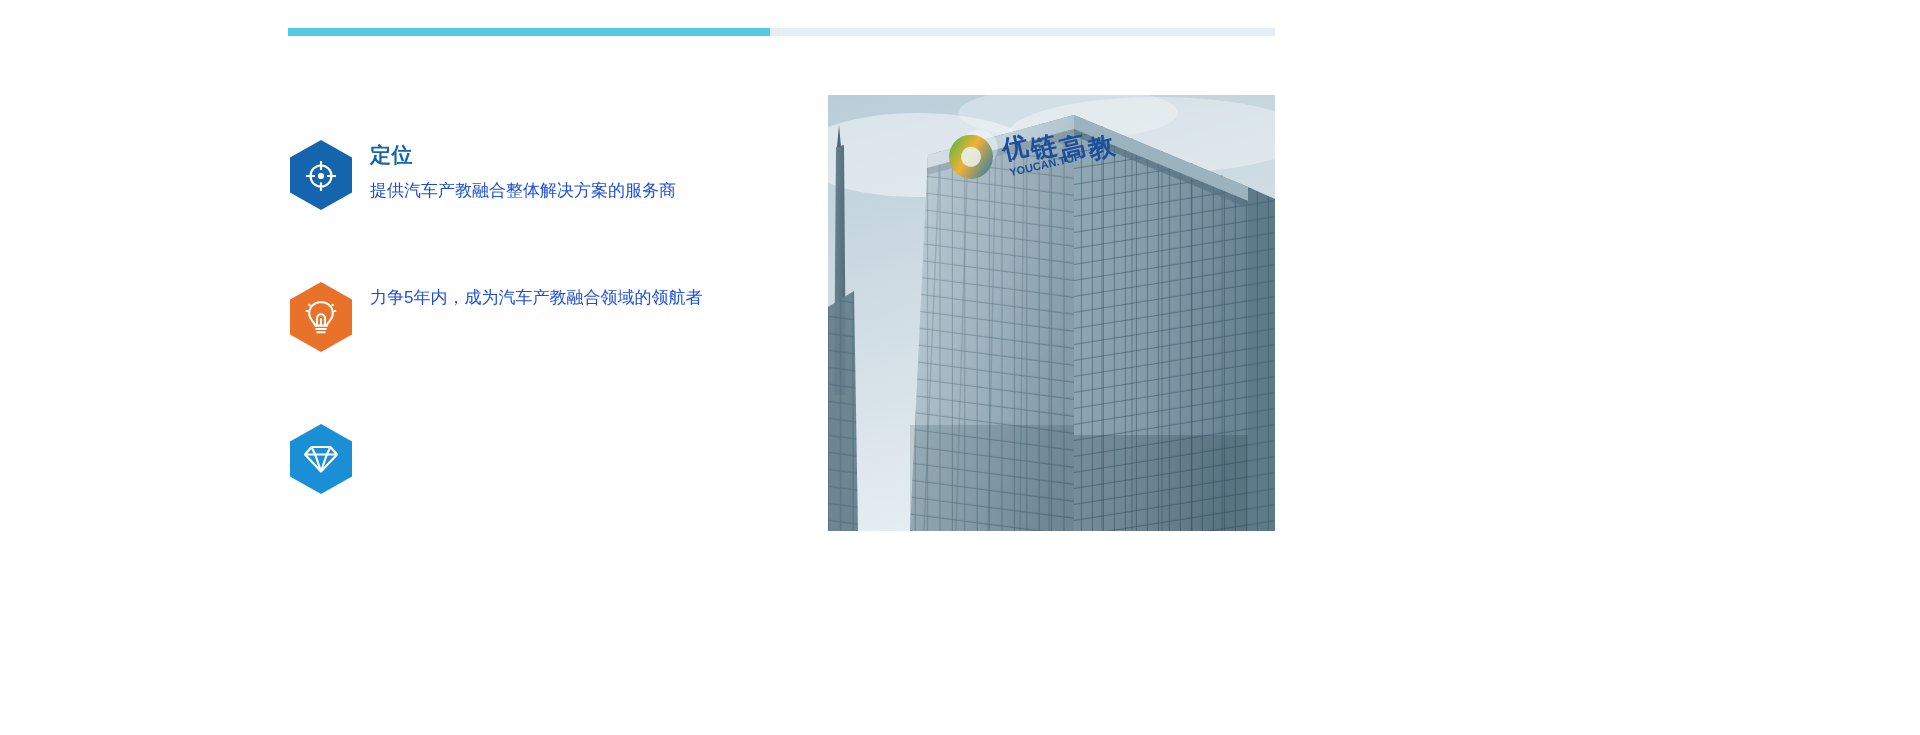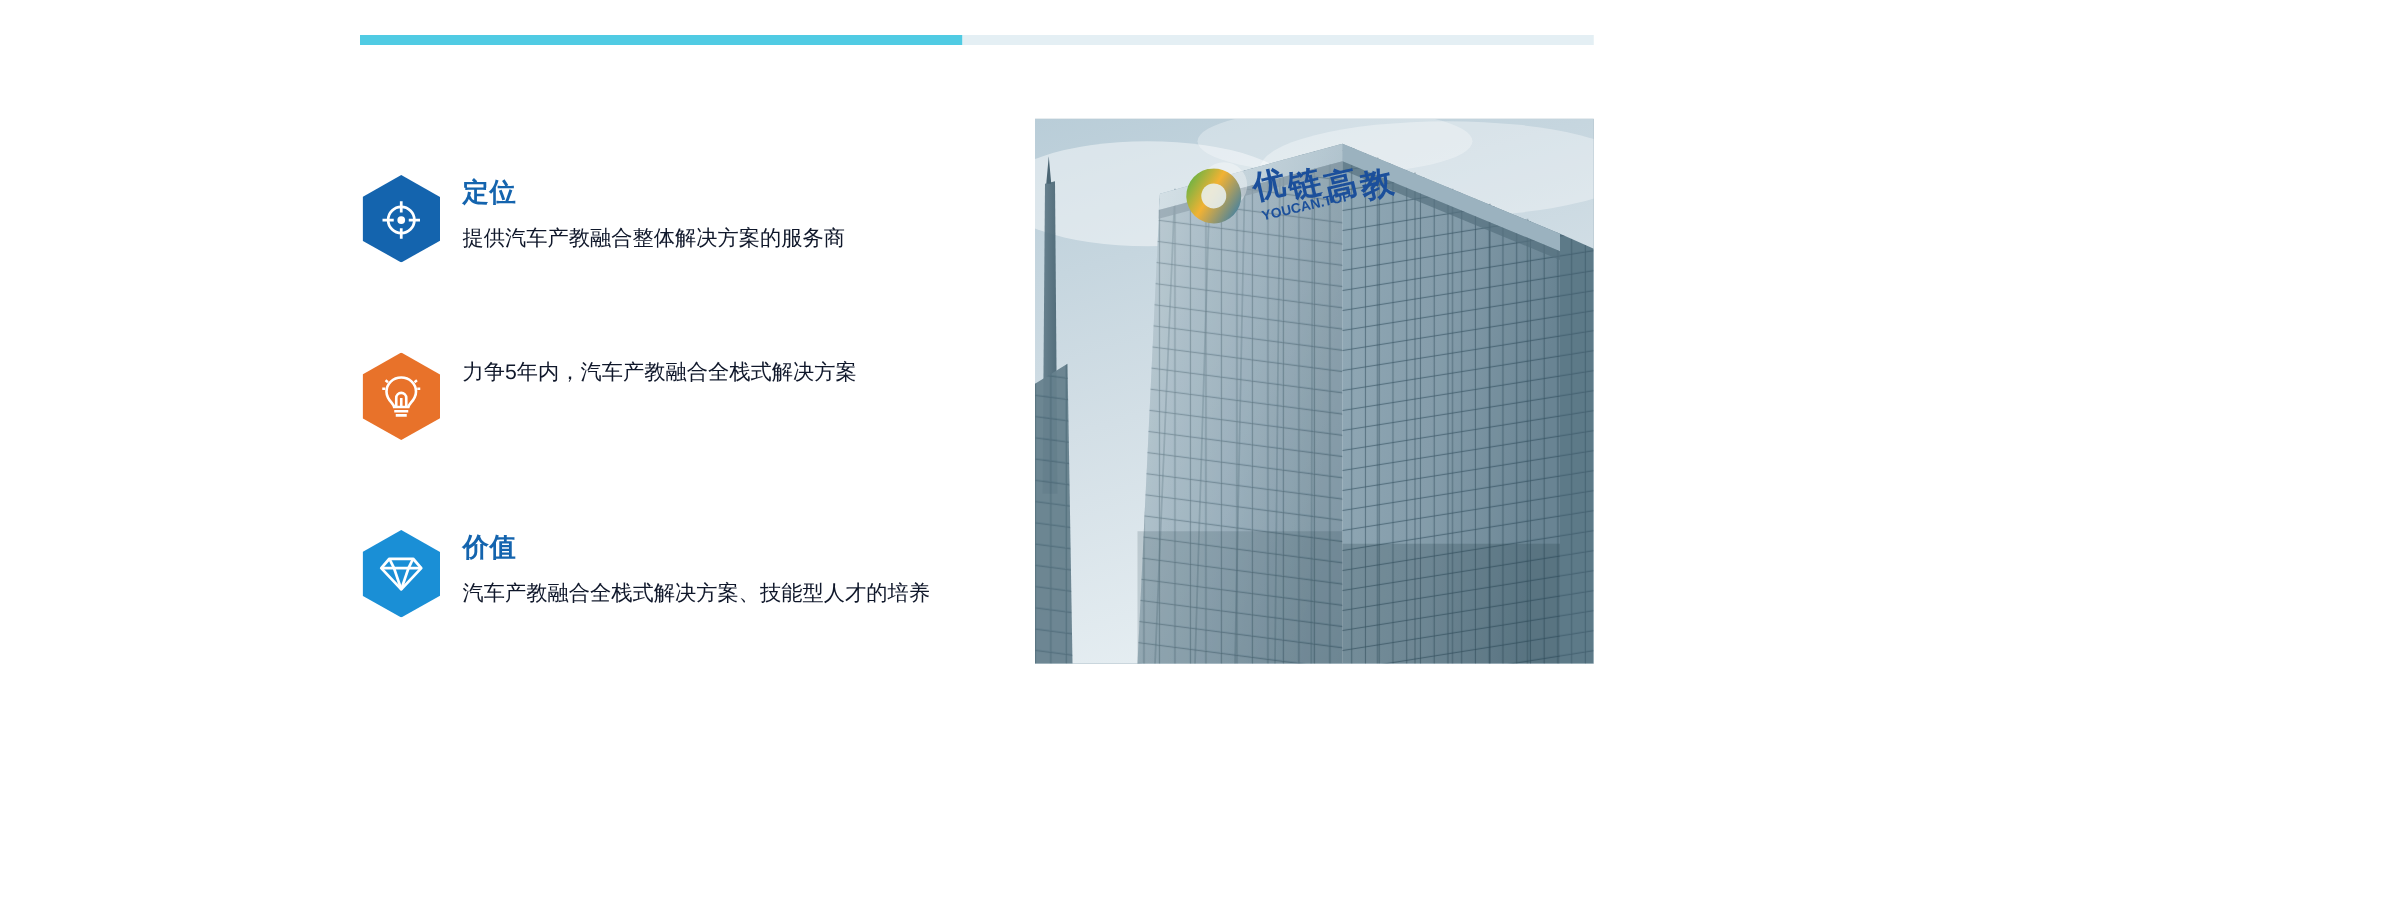--- a/index.html
+++ b/index.html
@@ -37,21 +37,21 @@
   .ftext { padding-top:2px; }
   .ftitle {
     color:#1464ae;
     font-size:21px;
     font-weight:bold;
     line-height:1.25;
     margin-bottom:9px;
     letter-spacing:0.5px;
   }
   .fdesc {
-    color:#0f172a;
+    color:#1d4ed8;
     font-size:17px;
     line-height:1.62;
     white-space:nowrap;
   }
   .fdesc-line { display:block; }
 
   
   .photo {
     position:absolute; left:828px; top:95px; width:447px; height:436px;
     overflow:hidden; background:#9fb4c0;
@@ -102,42 +102,36 @@
             <line x1="11.6" y1="33.3" x2="20.4" y2="33.3" stroke="#ffffff" stroke-width="2.1"></line>
             <line x1="0.8" y1="12" x2="3.2" y2="12" stroke="#ffffff" stroke-width="2"></line>
             <line x1="28.8" y1="12" x2="31.2" y2="12" stroke="#ffffff" stroke-width="2"></line>
             <line x1="3.4" y1="5.2" x2="5.4" y2="6.8" stroke="#ffffff" stroke-width="2"></line>
             <line x1="28.6" y1="5.2" x2="26.6" y2="6.8" stroke="#ffffff" stroke-width="2"></line>
           </svg>
         </div>
       </div>
       <div class="ftext">
         <div class="fdesc">
-          <span class="fdesc-line">力争5年内，汽车产教融合全栈式解决方案</span>
+          <span class="fdesc-line">力争5年内，成为汽车产教融合领域的领航者</span>
         </div>
       </div>
     </div>
 
     <div class="feature">
       <div class="hexwrap">
         <div class="hex blue-light">
           <svg width="36" height="30" viewBox="0 0 36 30">
             <path d="M2 10.5 L8.5 3 H27.5 L34 10.5 L18 27.5 Z" fill="none" stroke="#ffffff" stroke-width="2.2" stroke-linejoin="round"></path>
             <line x1="2" y1="10.5" x2="34" y2="10.5" stroke="#ffffff" stroke-width="2.2"></line>
             <line x1="8.5" y1="3" x2="12.2" y2="10.5" stroke="#ffffff" stroke-width="2.2"></line>
             <line x1="27.5" y1="3" x2="23.8" y2="10.5" stroke="#ffffff" stroke-width="2.2"></line>
             <line x1="12.2" y1="10.5" x2="18" y2="27.5" stroke="#ffffff" stroke-width="2.2"></line>
             <line x1="23.8" y1="10.5" x2="18" y2="27.5" stroke="#ffffff" stroke-width="2.2"></line>
           </svg>
-        </div>
-      </div>
-      <div class="ftext">
-        <div class="ftitle">价值</div>
-        <div class="fdesc">
-          <span class="fdesc-line">汽车产教融合全栈式解决方案、技能型人才的培养</span>
         </div>
       </div>
     </div>
 
   </div>
 
   <div class="photo">
     <svg viewBox="0 0 447 436" preserveAspectRatio="none">
       <defs>
         <linearGradient id="sky" x1="0" y1="0" x2="0.3" y2="1">

